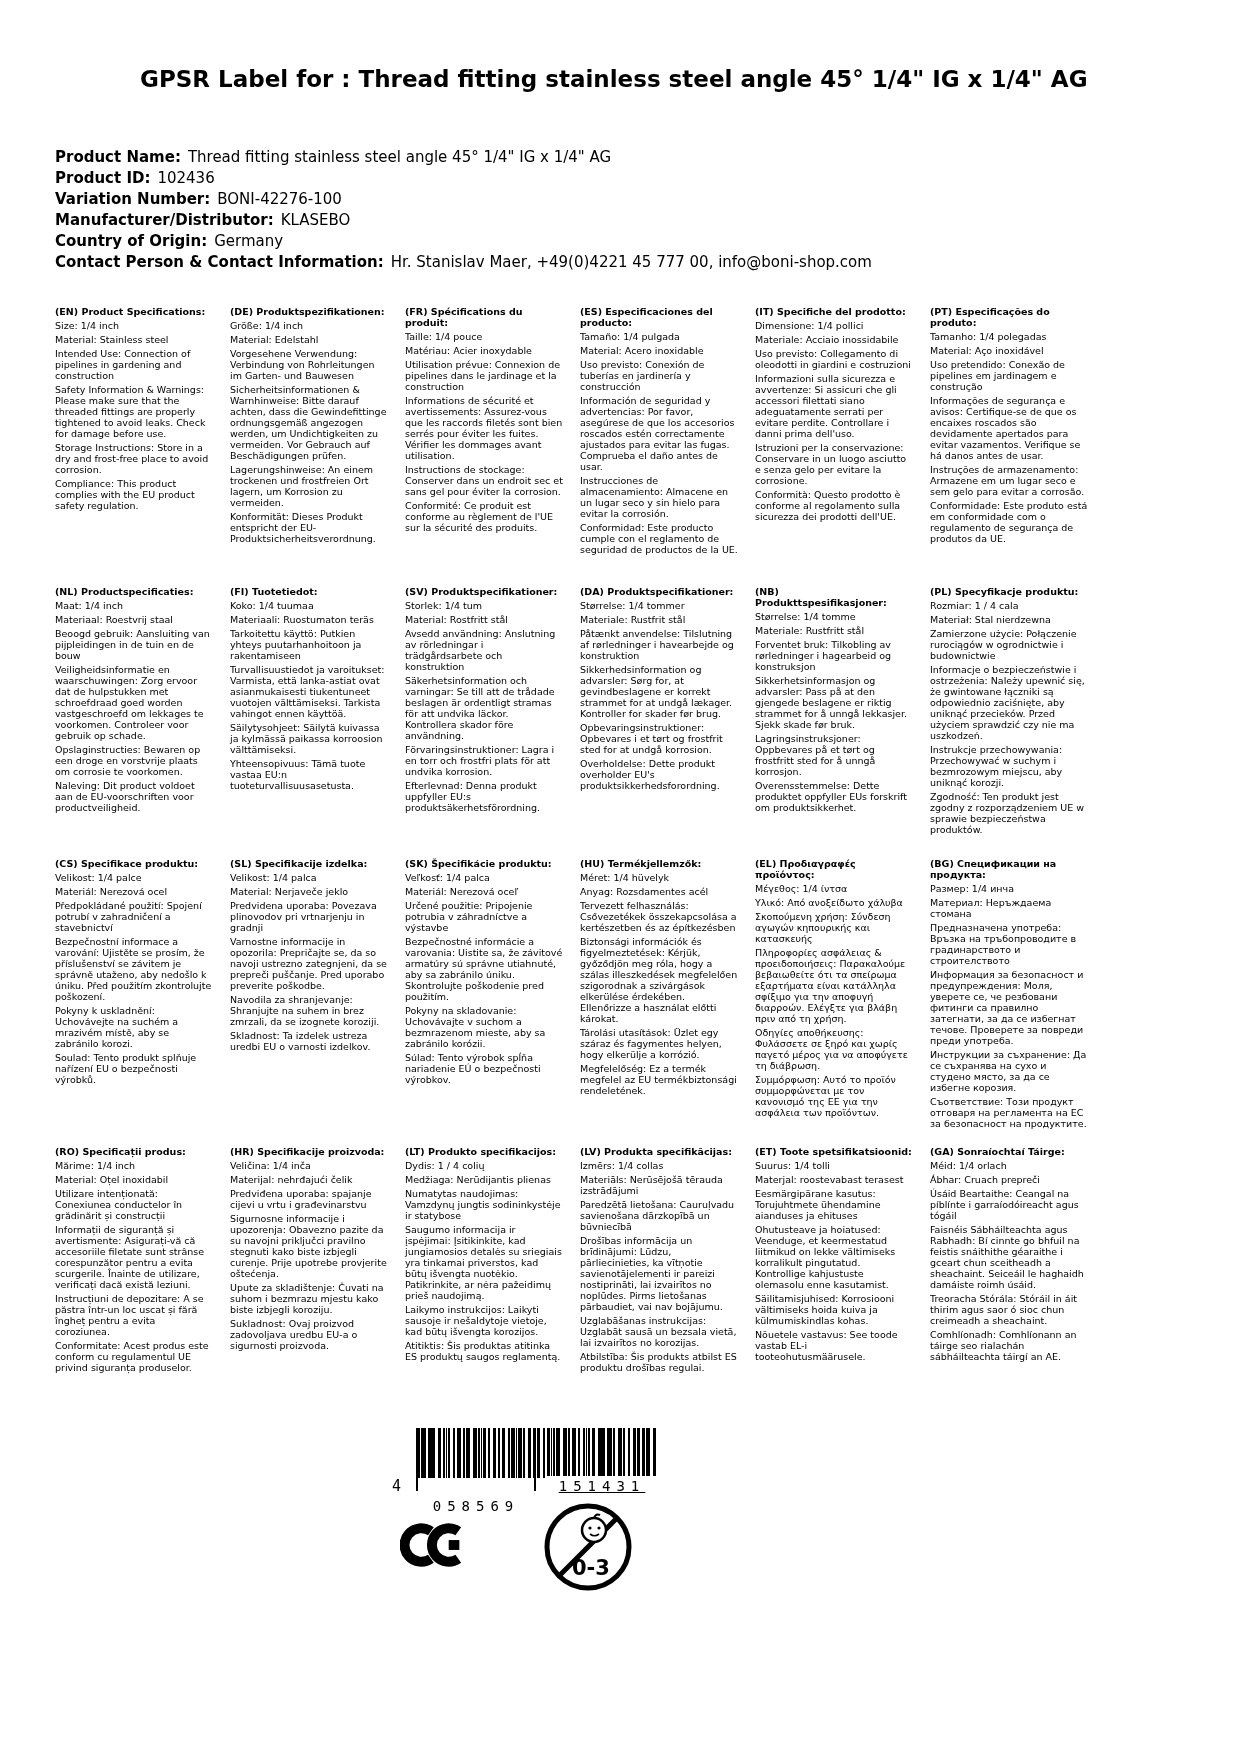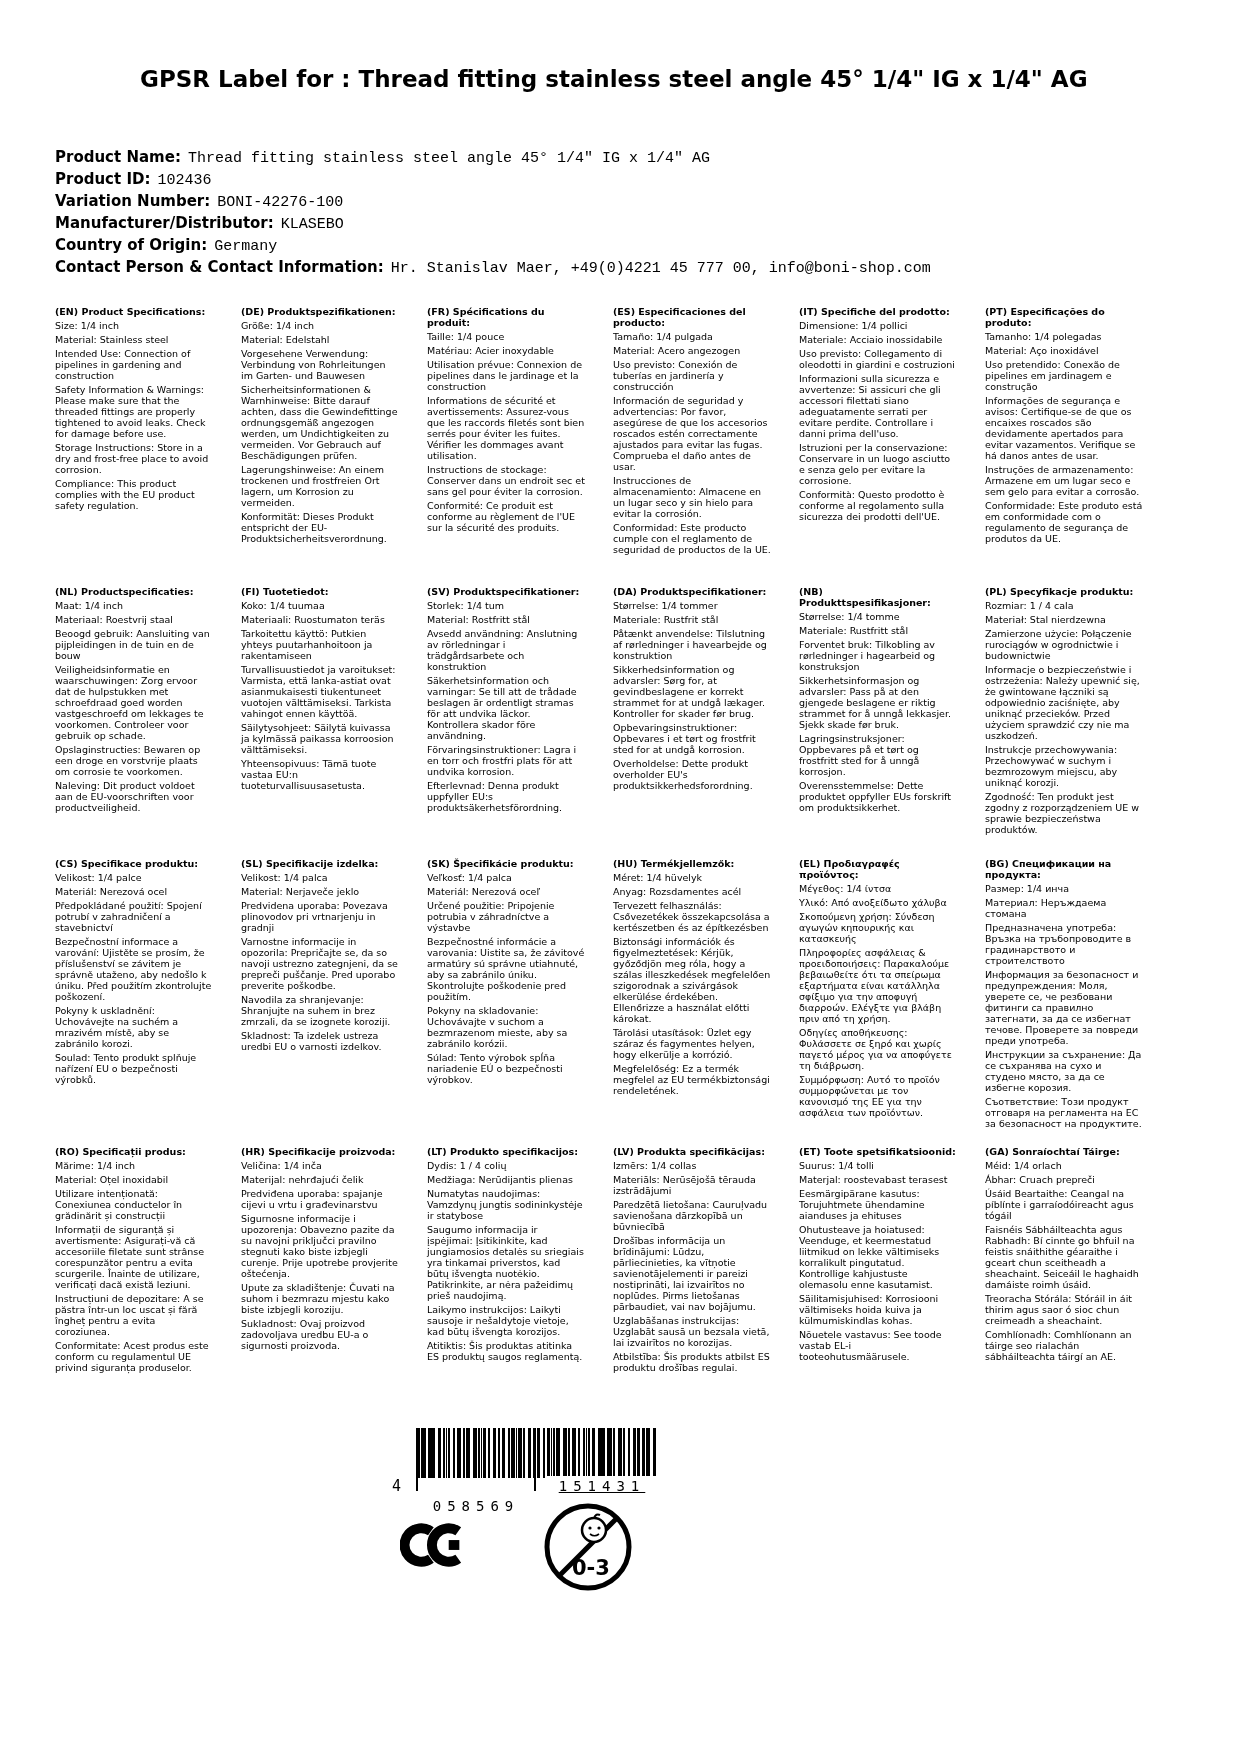--- a/index.html
+++ b/index.html
@@ -8,24 +8,24 @@
     font-family:"DejaVu Sans", sans-serif;position:relative;overflow:hidden;
   }
   .page{position:absolute;inset:0;}
   .title{
     position:absolute;top:62px;left:140px;width:960px;
     font-size:23px;font-weight:bold;text-align:left;line-height:35px;
   }
   .product-info{position:absolute;top:147px;left:55px;width:1100px;}
   .pi-line{font-size:15px;line-height:21px;white-space:nowrap;}
   .pi-label{font-weight:bold;text-align:right;}
-  .pi-value{margin-left:7px;font-family:Liberation Mono, monospace;}
+  .pi-value{margin-left:7px;}
   .lang-grid{
     position:absolute;top:306px;left:55px;
-    display:grid;grid-template-columns:repeat(6,163px);column-gap:23px;
+    display:grid;grid-template-columns:repeat(6,163px);column-gap:12px;
     grid-template-rows:280px 272px 288px auto;align-items:start;
   }
   .lang-block{font-size:9.5px;line-height:11px;padding-right:5px;}
   .lang-header{font-weight:bold;}
   .lang-para{margin-top:3px;}
   
   .barcode{position:absolute;left:385px;top:1428px;width:292px;height:76px;}
   .bc-bars{
     position:absolute;left:33px;top:0;width:236px;height:50px;
     background-image:
@@ -90,21 +90,21 @@
         <div class="lang-para">Taille: 1/4 pouce</div>
         <div class="lang-para">Matériau: Acier inoxydable</div>
         <div class="lang-para">Utilisation prévue: Connexion de pipelines dans le jardinage et la construction</div>
         <div class="lang-para">Informations de sécurité et avertissements: Assurez-vous que les raccords filetés sont bien serrés pour éviter les fuites. Vérifier les dommages avant utilisation.</div>
         <div class="lang-para">Instructions de stockage: Conserver dans un endroit sec et sans gel pour éviter la corrosion.</div>
         <div class="lang-para">Conformité: Ce produit est conforme au règlement de l'UE sur la sécurité des produits.</div>
       </div>
       <div class="lang-block">
         <div class="lang-header">(ES) Especificaciones del producto:</div>
         <div class="lang-para">Tamaño: 1/4 pulgada</div>
-        <div class="lang-para">Material: Acero angezogen</div>
+        <div class="lang-para">Material: Acero inoxidable</div>
         <div class="lang-para">Uso previsto: Conexión de tuberías en jardinería y construcción</div>
         <div class="lang-para">Información de seguridad y advertencias: Por favor, asegúrese de que los accesorios roscados estén correctamente ajustados para evitar las fugas. Comprueba el daño antes de usar.</div>
         <div class="lang-para">Instrucciones de almacenamiento: Almacene en un lugar seco y sin hielo para evitar la corrosión.</div>
         <div class="lang-para">Conformidad: Este producto cumple con el reglamento de seguridad de productos de la UE.</div>
       </div>
       <div class="lang-block">
         <div class="lang-header">(IT) Specifiche del prodotto:</div>
         <div class="lang-para">Dimensione: 1/4 pollici</div>
         <div class="lang-para">Materiale: Acciaio inossidabile</div>
         <div class="lang-para">Uso previsto: Collegamento di oleodotti in giardini e costruzioni</div>

